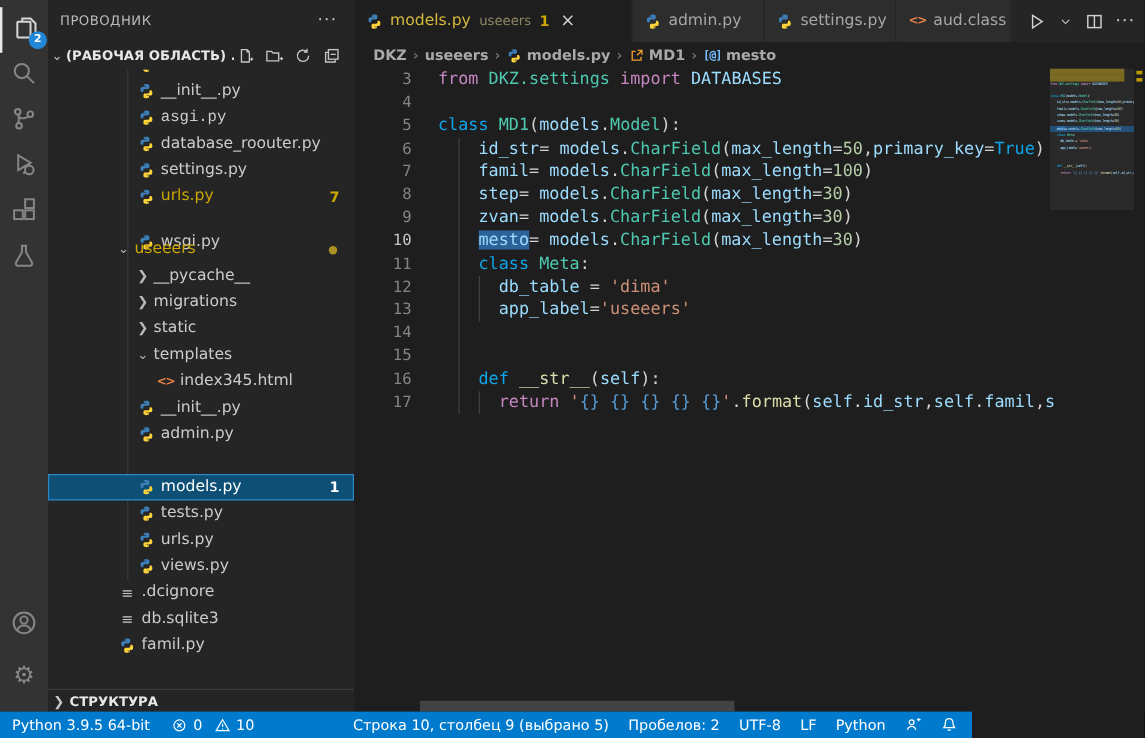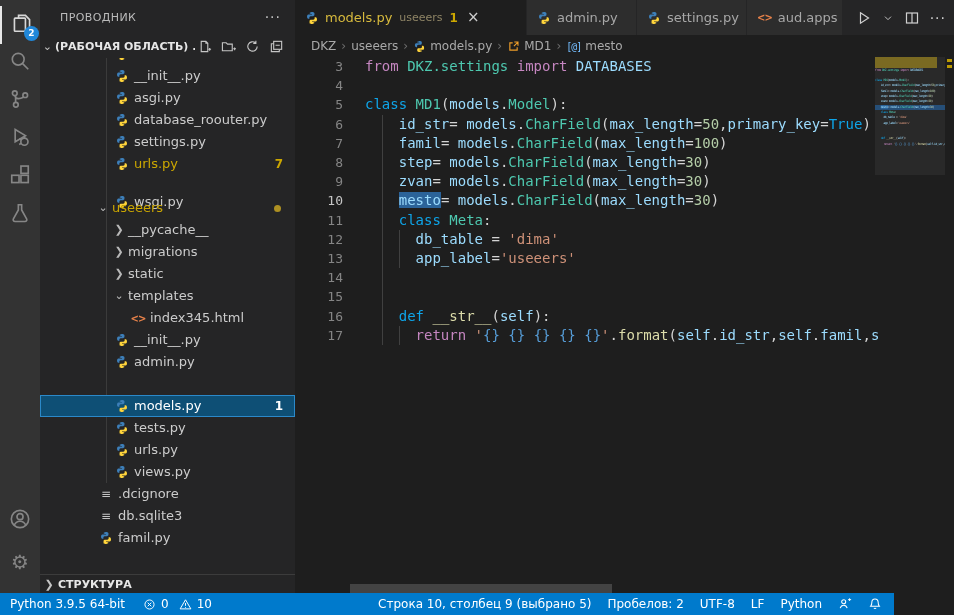--- a/index.html
+++ b/index.html
@@ -9,21 +9,21 @@
   
   .activity-bar{position:absolute;left:0;top:0;width:40px;height:593px;background:#333333;z-index:5;}
   .ab-item{position:absolute;left:0;width:40px;height:38px;display:flex;align-items:center;justify-content:center;color:#858585;cursor:pointer;}
   .ab-item svg{stroke:#868686;}
   .ab-item.active{color:#fff;border-left:2px solid #e7e7e7;}
   .ab-item.active svg{stroke:#d7d7d7;}
   .ab-badge{position:absolute;right:3px;bottom:3px;min-width:15px;height:15px;border-radius:50%;
             background:#2188d9;color:#fff;font-size:9px;font-weight:bold;line-height:15px;text-align:center;}
   
   .sidebar{position:absolute;left:40px;top:0;width:255px;height:593px;background:#252526;overflow:hidden;}
-  .sb-title{position:absolute;top:0;left:12px;right:0;height:35px;line-height:35px;padding-left:8px;
+  .sb-title{position:absolute;top:0;left:2px;right:0;height:35px;line-height:35px;padding-left:8px;
             font-size:11px;letter-spacing:.4px;color:#bbbbbb;z-index:4;background:#252526;}
   .sb-title .more{position:absolute;right:14px;top:0;color:#c5c5c5;font-size:14px;letter-spacing:1px;cursor:pointer;}
   .sb-section{position:absolute;top:35px;left:0;right:0;height:23px;display:flex;align-items:center;
               background:#252526;z-index:3;font-size:11px;font-weight:bold;color:#e7e7e7;}
   .sb-section .chev{width:16px;text-align:center;color:#c5c5c5;font-weight:normal;}
   .sb-section .lbl{flex:0 1 auto;white-space:nowrap;overflow:hidden;}
   .sb-section .acts{margin-left:auto;display:flex;gap:6px;padding-right:10px;}
   .sb-section .acts span{width:18px;height:18px;display:flex;align-items:center;justify-content:center;cursor:pointer;}
   .tree{position:absolute;left:0;top:0;right:0;bottom:0;z-index:1;}
   .tree-guide{position:absolute;left:66px;top:43px;width:1px;height:440px;background:#3b3b3b;}
@@ -48,21 +48,21 @@
   .tab{height:35px;display:flex;align-items:center;padding:0 10px;background:#2d2d2d;border-right:1px solid #252526;
        font-size:13px;color:#a7a7a7;cursor:pointer;box-sizing:border-box;}
   .tab .ticn{margin-right:6px;display:flex;}
   .tab.active{background:#1e1e1e;color:#d7ba3d;}
   .tab .tdesc{font-size:11px;color:#8f8566;margin-left:7px;}
   .tab .tnum{font-size:12px;font-weight:bold;color:#cca700;margin-left:7px;}
   .tab .tclose{margin-left:9px;color:#cccccc;font-size:15px;line-height:15px;}
   .editor-actions{position:absolute;right:8px;top:0;height:35px;display:flex;align-items:center;gap:10px;color:#d0d0d0;}
   .editor-actions span{display:flex;align-items:center;cursor:pointer;}
   .breadcrumb{position:absolute;left:0;top:35px;right:0;height:22px;display:flex;align-items:center;
-              padding-left:16px;font-size:12px;color:#a9a9a9;background:#1e1e1e;}
+              padding-left:16px;font-size:12px;color:#a9a9a9;background:#1e1e1e;font-weight:bold;}
   .breadcrumb .bc-item{display:flex;align-items:center;gap:4px;cursor:pointer;}
   .breadcrumb .bc-sep{color:#6e6e6e;margin:0 5px;font-size:12px;}
   .bc-field{color:#75beff;font-family:"DejaVu Sans Mono",monospace;font-size:10px;letter-spacing:-1px;}
   
   .code-area{position:absolute;left:0;top:57px;right:0;bottom:0;overflow:hidden;
              font-family:"DejaVu Sans Mono","Liberation Mono",monospace;font-size:14px;}
   .code-line{position:absolute;left:0;width:580px;height:19.2px;line-height:19.2px;white-space:pre;cursor:text;}
   .lnum{position:absolute;left:0;top:0;width:48px;text-align:right;color:#858585;font-size:13px;}
   .lnum.cur{color:#c6c6c6;}
   .ltext{position:absolute;left:70px;top:0;white-space:pre;}
@@ -74,21 +74,21 @@
   .minimap{position:absolute;left:580px;top:0;width:70px;bottom:0;background:#1e1e1e;cursor:pointer;}
   .mm-row{position:relative;height:5.3px;line-height:5.3px;font-size:3px;white-space:pre;overflow:hidden;
           font-family:"DejaVu Sans Mono",monospace;letter-spacing:-.4px;}
   .mm-row.band{background:rgba(190,160,30,.55);width:62px;}
   .mm-row.mmsel{background:#264f78;}
   .mm-slider{position:absolute;left:0;top:0;width:70px;height:118px;background:rgba(121,121,121,.12);}
   .vscroll{position:absolute;left:650px;top:0;width:9px;bottom:0;background:#1e1e1e;cursor:pointer;}
   .ov-mark{position:absolute;left:2px;width:5px;height:3px;background:#cca700;opacity:.9;}
   .hscroll{position:absolute;left:55px;top:527px;width:262px;height:10px;background:#434343;cursor:pointer;}
   
-  .status-bar{position:absolute;left:0;top:593px;width:894px;height:22px;background:#007acc;color:#fff;
+  .status-bar{position:absolute;left:0;top:593px;width:810px;height:22px;background:#007acc;color:#fff;
               display:flex;align-items:center;font-size:12px;z-index:6;}
   .sb-left{display:flex;align-items:center;padding-left:10px;gap:18px;}
   .sb-right{margin-left:auto;display:flex;align-items:center;gap:16px;padding-right:12px;}
   .st-item{display:flex;align-items:center;gap:5px;cursor:pointer;white-space:nowrap;}
   .st-item svg{stroke:#fff;}
 </style>
 </head>
 <body>
 
 <div class="app">
@@ -161,21 +161,21 @@
         </div>
         <div class="t-row" style="top: 65px;">
           <span class="ticon" style="left: 74px;">
             <svg width="14" height="14" viewBox="0 0 16 16">
               <path fill="#3d7fb9" d="M7.9 1.2c-2.6 0-2.4 1.1-2.4 1.1v1.2h2.5v.4H4.3S2.3 3.7 2.3 6.3c0 2.6 1.7 2.5 1.7 2.5h1V7.6s-.1-1.7 1.7-1.7h2.5s1.6.1 1.6-1.5V2.7s.2-1.5-3-1.5zM6.5 1.9a.45.45 0 1 1 0 .9.45.45 0 0 1 0-.9z"></path>
               <path fill="#ffd43b" d="M8.1 14.8c2.6 0 2.4-1.1 2.4-1.1v-1.2H8v-.4h3.7s2 .2 2-2.4c0-2.6-1.7-2.5-1.7-2.5h-1v1.2s.1 1.7-1.7 1.7H6.8s-1.6-.1-1.6 1.5v1.7s-.2 1.5 3 1.5zm1.4-.7a.45.45 0 1 1 0-.9.45.45 0 0 1 0 .9z"></path>
             </svg>
           </span>
           <span class="tlabel" style="left: 94px;">__init__.py</span>
         </div>
-        <div class="t-row" style="top: 87px;">
+        <div class="t-row" style="top: 87px; font-family: Liberation Mono, monospace;">
           <span class="ticon" style="left: 74px;">
             <svg width="14" height="14" viewBox="0 0 16 16">
               <path fill="#3d7fb9" d="M7.9 1.2c-2.6 0-2.4 1.1-2.4 1.1v1.2h2.5v.4H4.3S2.3 3.7 2.3 6.3c0 2.6 1.7 2.5 1.7 2.5h1V7.6s-.1-1.7 1.7-1.7h2.5s1.6.1 1.6-1.5V2.7s.2-1.5-3-1.5zM6.5 1.9a.45.45 0 1 1 0 .9.45.45 0 0 1 0-.9z"></path>
               <path fill="#ffd43b" d="M8.1 14.8c2.6 0 2.4-1.1 2.4-1.1v-1.2H8v-.4h3.7s2 .2 2-2.4c0-2.6-1.7-2.5-1.7-2.5h-1v1.2s.1 1.7-1.7 1.7H6.8s-1.6-.1-1.6 1.5v1.7s-.2 1.5 3 1.5zm1.4-.7a.45.45 0 1 1 0-.9.45.45 0 0 1 0 .9z"></path>
             </svg>
           </span>
           <span class="tlabel" style="left: 94px;">asgi.py</span>
         </div>
         <div class="t-row" style="top: 109px;">
           <span class="ticon" style="left: 74px;">
@@ -386,21 +386,21 @@
               <path fill="#3d7fb9" d="M7.9 1.2c-2.6 0-2.4 1.1-2.4 1.1v1.2h2.5v.4H4.3S2.3 3.7 2.3 6.3c0 2.6 1.7 2.5 1.7 2.5h1V7.6s-.1-1.7 1.7-1.7h2.5s1.6.1 1.6-1.5V2.7s.2-1.5-3-1.5zM6.5 1.9a.45.45 0 1 1 0 .9.45.45 0 0 1 0-.9z"></path>
               <path fill="#ffd43b" d="M8.1 14.8c2.6 0 2.4-1.1 2.4-1.1v-1.2H8v-.4h3.7s2 .2 2-2.4c0-2.6-1.7-2.5-1.7-2.5h-1v1.2s.1 1.7-1.7 1.7H6.8s-1.6-.1-1.6 1.5v1.7s-.2 1.5 3 1.5zm1.4-.7a.45.45 0 1 1 0-.9.45.45 0 0 1 0 .9z"></path>
             </svg>
           </span>
           <span>settings.py</span>
         </div>
         <div class="tab" style="width: 96px;">
           <span class="ticn">
             <span class="ficon-html">&lt;&gt;</span>
           </span>
-          <span>aud.apps</span>
+          <span>aud.class</span>
         </div>
       </div>
     <div class="editor-actions" id="editor-actions">
         <span>
           <span>
             <svg width="16" height="16" viewBox="0 0 16 16" fill="none" stroke="currentColor" stroke-width="1.2">
               <path d="M4.5 2.8 L12.5 8 L4.5 13.2 Z"></path>
             </svg>
           </span>
         </span>

